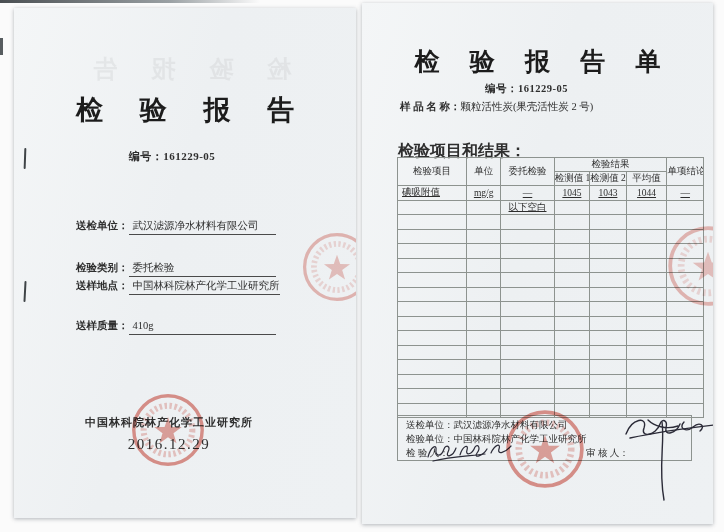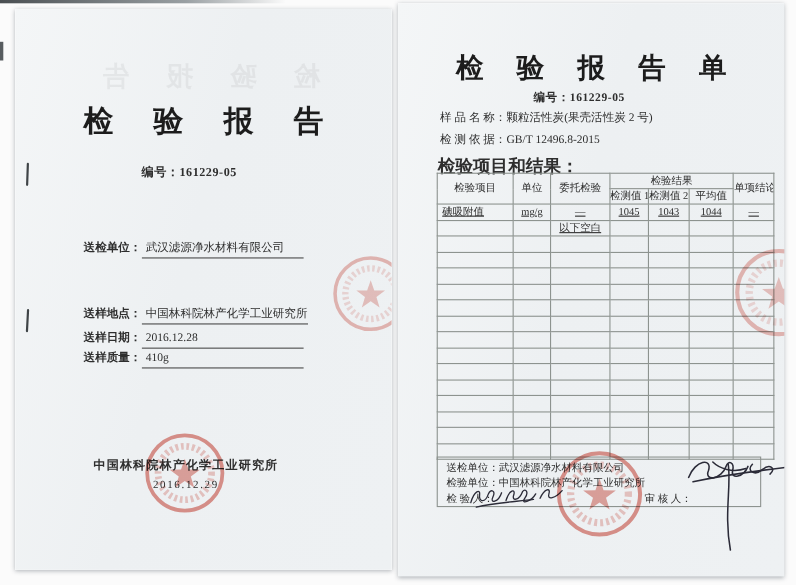--- a/index.html
+++ b/index.html
@@ -24,36 +24,36 @@
   .cover-title{position:absolute;top:84px;left:0;width:100%;text-align:center;color:#1c1c1c;
         font-size:27px;font-weight:bold;letter-spacing:15px;padding-left:15px;box-sizing:border-box;}
   .cover-no{position:absolute;top:141px;left:0;width:100%;text-align:center;
         font-size:11px;font-weight:bold;transform:translateX(-13px);letter-spacing:.5px;}
   .field-row{position:absolute;left:62px;width:200px;display:flex;font-size:10.5px;line-height:15px;}
   .field-row .lbl{font-weight:bold;white-space:nowrap;flex:none;}
   .field-row .val{flex:1;border-bottom:1px solid #4a4a4a;padding:0 0 1px 4px;white-space:nowrap;}
   .cover-org{position:absolute;top:407px;left:20px;width:270px;text-align:center;
         font-size:11px;font-weight:bold;letter-spacing:1px;}
   .cover-date{position:absolute;top:428px;left:20px;width:270px;text-align:center;
-        font-size:10px;letter-spacing:1.5px;}
+        font-size:15px;letter-spacing:1.5px;}
 
   
   .stamp{position:absolute;color:#dd7c72;mix-blend-mode:multiply;}
   .stamp-cover-bottom{left:116px;top:384px;width:76px;height:76px;opacity:.8;}
   .stamp-cover-right{left:287px;top:223px;width:72px;height:72px;opacity:.5;}
   .stamp-sheet-right{left:304px;top:221px;width:84px;height:84px;opacity:.5;}
   .stamp-sheet-bottom{left:142px;top:405px;width:82px;height:82px;opacity:.8;}
 
   
   .sheet-title{position:absolute;top:42px;left:0;width:100%;text-align:center;color:#1c1c1c;
         font-size:25px;font-weight:bold;letter-spacing:12px;padding-left:12px;box-sizing:border-box;}
   .sheet-no{position:absolute;top:79px;left:0;width:100%;text-align:center;
         font-size:10.5px;font-weight:bold;transform:translateX(-11px);letter-spacing:.5px;}
   .meta-row{position:absolute;left:38px;font-size:10.5px;white-space:nowrap;}
-  .meta-row .lbl{font-weight:normal;}
+  .meta-row .lbl{font-weight:bold;}
   .meta-sample{top:97px;}
   .meta-basis{top:117px;}
   .section-label{position:absolute;left:36px;top:138px;font-size:16px;font-weight:bold;}
 
   table.results{position:absolute;left:35px;top:154px;width:307px;height:258px;
         border-collapse:collapse;table-layout:fixed;font-size:9.5px;}
   table.results th,table.results td{border:1px solid #8d938f;text-align:center;
         padding:0;overflow:hidden;white-space:nowrap;font-weight:normal;}
   table.results thead tr{height:13px;}
   table.results tbody tr{height:14.5px;text-decoration:underline;}
@@ -100,28 +100,28 @@
     <div class="ghost-title">检 验 报 告</div>
 
     <div class="cover-title">检 验 报 告</div>
 
     <div class="cover-no"><span>编号：</span><span>161229-05</span></div>
 
     <div class="field-row" style="top:210px">
       <span class="lbl">送检单位：</span>
       <span class="val">武汉滤源净水材料有限公司</span>
     </div>
+    <div class="field-row" style="top:252px">
+      <span class="lbl">检验类别：</span>
+      <span class="val">委托检验</span>
+    </div>
     <div class="field-row" style="top:270px">
       <span class="lbl">送样地点：</span>
       <span class="val">中国林科院林产化学工业研究所</span>
     </div>
-    <div class="field-row" style="top:292px">
-      <span class="lbl">送样日期：</span>
-      <span class="val">2016.12.28</span>
-    </div>
     <div class="field-row" style="top:310px">
       <span class="lbl">送样质量：</span>
       <span class="val">410g</span>
     </div>
 
     <div class="cover-org">中国林科院林产化学工业研究所</div>
     <div class="cover-date">2016.12.29</div>
 
     <svg class="stamp stamp-cover-bottom" viewBox="0 0 100 100">
         <use href="#seal"></use>
@@ -132,23 +132,20 @@
   </div>
 
   <div class="page page-right">
 
     <div class="sheet-title">检 验 报 告 单</div>
 
     <div class="sheet-no"><span>编号：</span><span>161229-05</span></div>
 
     <div class="meta-row meta-sample">
       <span class="lbl">样 品 名 称：</span><span>颗粒活性炭(果壳活性炭 2 号)</span>
-    </div>
-    <div class="meta-row meta-basis">
-      <span class="lbl">检 测 依 据：</span><span>GB/T 12496.8-2015</span>
     </div>
     <div class="section-label">检验项目和结果：</div>
 
     <table class="results">
       <colgroup>
         <col style="width:66px">
           <col style="width:33px">
           <col style="width:51px">
         <col style="width:34px">
           <col style="width:35px">

